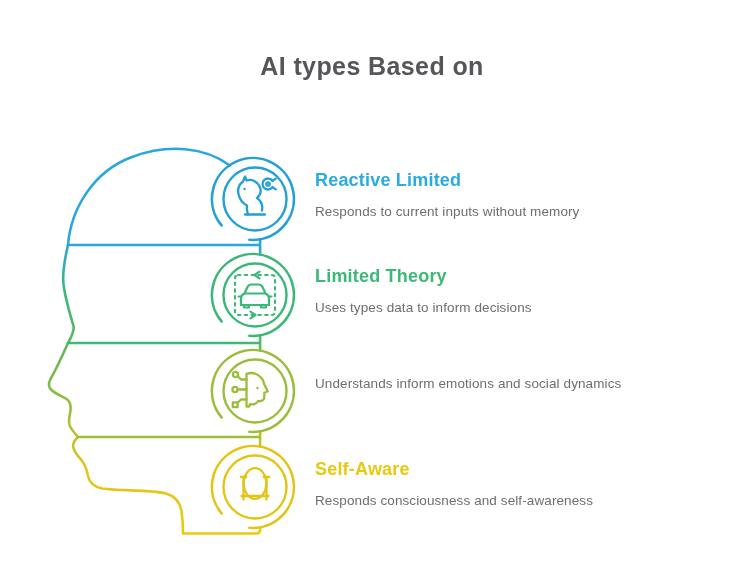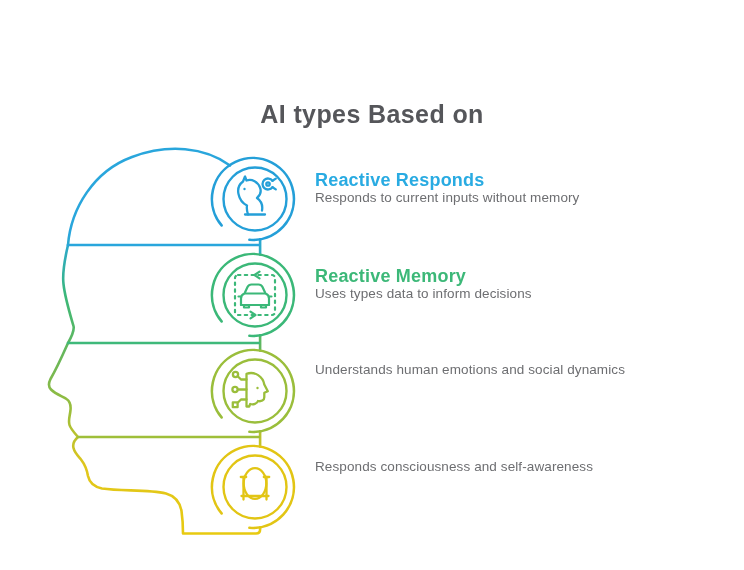--- a/index.html
+++ b/index.html
@@ -3,25 +3,25 @@
 <meta charset="utf-8">
 <style>
   html,body{margin:0;padding:0;background:#fff;}
   #canvas{
     position:relative;width:744px;height:570px;background:#ffffff;overflow:hidden;
     font-family:"Liberation Sans","DejaVu Sans",sans-serif;
   }
   #diagram-svg{position:absolute;left:0;top:0;}
   .title-block{position:absolute;left:0;top:51px;width:744px;text-align:center;}
   .title-line{
-    font-size:25px;font-weight:700;color:#55565a;letter-spacing:.4px;line-height:30px;margin-top:48px;
+    font-size:25px;font-weight:700;color:#55565a;letter-spacing:.4px;line-height:30px;
   }
   .row{position:absolute;left:315px;width:400px;}
   .row-label{font-size:18px;font-weight:700;letter-spacing:.2px;line-height:20px;}
-  .row-desc{font-size:13.5px;font-weight:400;color:#6d6e71;letter-spacing:.1px;line-height:16px;}
+  .row-desc{font-size:13.5px;font-weight:400;color:#6d6e71;letter-spacing:.1px;line-height:16px;margin-top:14px;}
   .row1{top:170px;} .row2{top:266px;} .row3{top:362px;} .row4{top:459px;}
   .c-blue{color:#29abe2;} .c-green{color:#3cb878;} .c-olive{color:#97be3c;} .c-yellow{color:#e7c90e;}
 </style>
 </head>
 <body>
 
 <div id="canvas">
 
   <svg id="diagram-svg" width="744" height="570" viewBox="0 0 744 570">
     <defs>
@@ -134,30 +134,31 @@
         </g>
       </g>
     </g>
   </svg>
 
   <div class="title-block">
     <div class="title-line">AI types Based on</div>
   </div>
 
   <div class="row row1">
-    <div class="row-label c-blue">Reactive Responds</div>
+    <div class="row-label c-blue">Reactive Limited</div>
     <div class="row-desc">Responds to current inputs without memory</div>
   </div>
 
   <div class="row row2">
-    <div class="row-label c-green">Reactive Memory</div>
+    <div class="row-label c-green">Limited Theory</div>
     <div class="row-desc">Uses types data to inform decisions</div>
   </div>
 
   <div class="row row3">
-    <div class="row-desc">Understands human emotions and social dynamics</div>
+    <div class="row-desc">Understands inform emotions and social dynamics</div>
   </div>
 
   <div class="row row4">
+    <div class="row-label c-yellow">Self-Aware</div>
     <div class="row-desc">Responds consciousness and self-awareness</div>
   </div>
 
 </div>
 
 </body></html>

